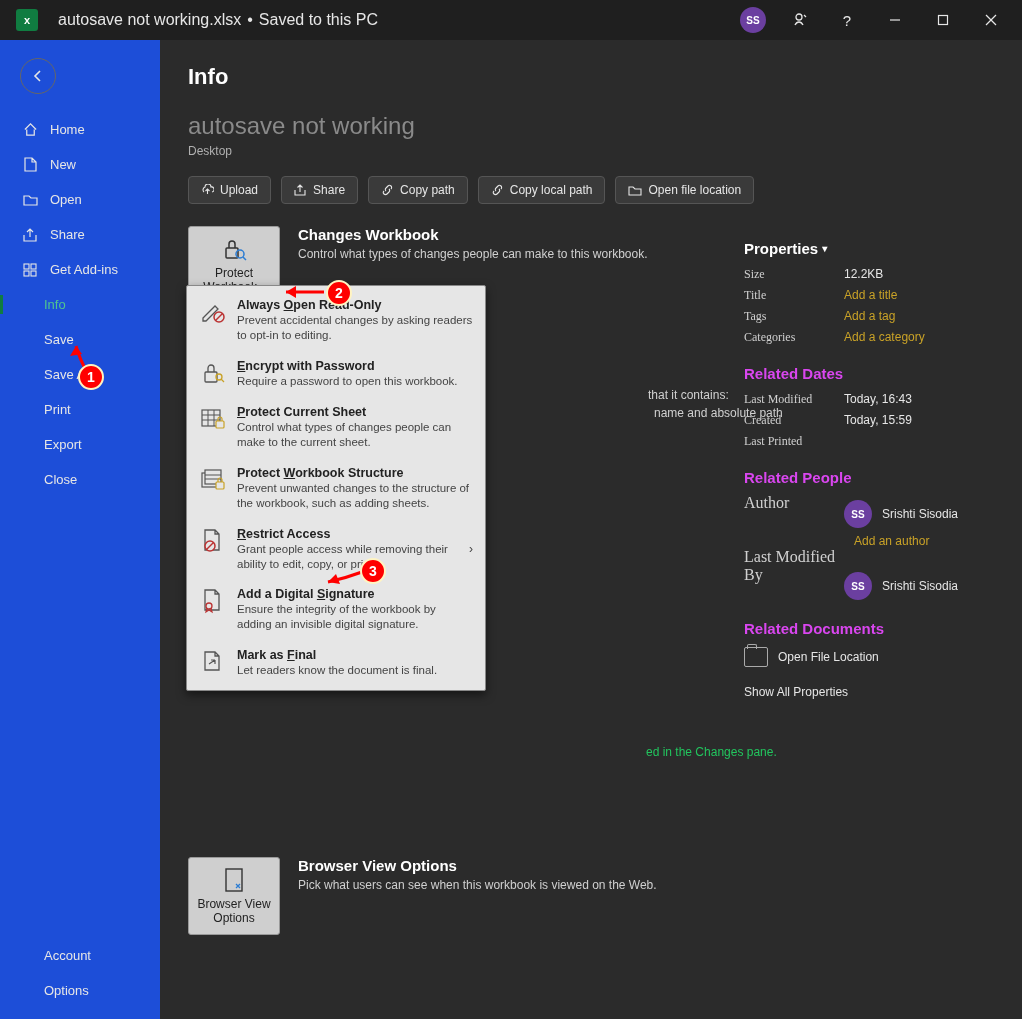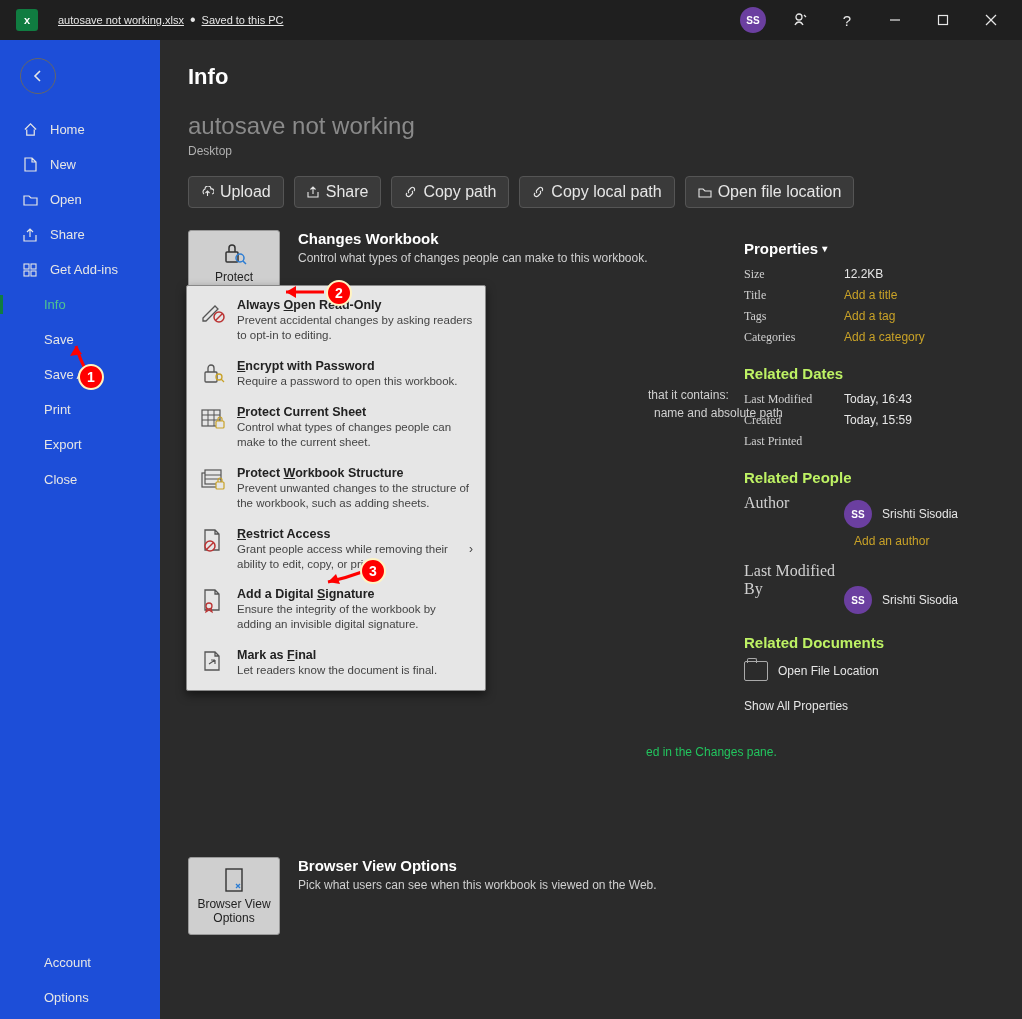--- a/index.html
+++ b/index.html
@@ -2,64 +2,64 @@
 <html><head>
 <meta charset="utf-8">
 <style>
   * { box-sizing: border-box; margin: 0; padding: 0; font-family: "Segoe UI", Arial, sans-serif; }
   html, body { width: 1022px; height: 1019px; overflow: hidden; background: #000; }
   .window { width: 1022px; height: 1019px; background: #1f1f1f; position: relative; color: #e6e6e6; }
 
   
   .titlebar { height: 40px; display: flex; align-items: center; padding: 0 8px; }
   .excel-logo { width: 22px; height: 22px; background: #107c41; border-radius: 3px; display: flex; align-items: center; justify-content: center; font-size: 11px; font-weight: bold; color: #fff; margin-left: 8px; margin-right: 20px; }
-  .title-text { font-size: 11px; color: #e6e6e6; text-decoration: underline; }
+  .title-text { font-size: 16px; color: #e6e6e6; }
   .title-sep { margin: 0 6px; color: #e6e6e6; }
   .titlebar-right { margin-left: auto; display: flex; align-items: center; gap: 2px; }
   .avatar-chip { width: 26px; height: 26px; border-radius: 50%; background: #6b3fa0; color: #fff; font-size: 10px; font-weight: 600; display: flex; align-items: center; justify-content: center; margin-right: 8px; }
   .win-btn { width: 46px; height: 40px; display: flex; align-items: center; justify-content: center; color: #e6e6e6; font-size: 13px; cursor: pointer; }
   .win-btn.icon { font-size: 15px; }
 
   
   .sidebar { position: absolute; left: 0; top: 40px; bottom: 0; width: 160px; background: #1d4ed8; }
   .back-btn { width: 36px; height: 36px; border: 1px solid #666; border-radius: 50%; display: flex; align-items: center; justify-content: center; margin: 18px 0 18px 20px; cursor: pointer; color:#e6e6e6; }
   .side-list { list-style: none; }
   .side-item { display: flex; align-items: center; gap: 12px; padding: 10px 22px; font-size: 13px; cursor: pointer; color: #e6e6e6; position: relative; }
   .side-item.active { color: #4fc48f; }
   .side-item.active::before { content: ""; position: absolute; left: 0; top: 8px; bottom: 8px; width: 3px; background: #107c41; }
   .side-item .side-icon { width: 16px; display:flex; justify-content:center; }
   .side-item.sub { padding-left: 44px; }
-  .side-bottom { position: absolute; left: 0; right: 0; bottom: 4px; }
+  .side-bottom { position: absolute; left: 0; right: 0; bottom: 11px; }
 
   
   .main { position: absolute; left: 160px; top: 40px; right: 0; bottom: 0; background: #2b2b2b; padding: 24px 28px; overflow: hidden; }
   .page-title { font-size: 22px; font-weight: 600; margin-bottom: 22px; color:#fff; }
   .doc-name { font-size: 24px; color: #8a8a8a; font-weight: 300; }
   .doc-loc { font-size: 12px; color: #b0b0b0; margin-top: 4px; }
 
   .btn-row { display: flex; gap: 10px; margin-top: 18px; flex-wrap: wrap; }
-  .pill-btn { background: #3a3a3a; border: 1px solid #555; border-radius: 4px; padding: 6px 12px; font-size: 16px; color: #e6e6e6; display: inline-flex; align-items: center; gap: 6px; cursor: pointer; }
+  .pill-btn { background: #3a3a3a; border: 1px solid #555; border-radius: 4px; padding: 6px 12px; font-size: 12px; color: #e6e6e6; display: inline-flex; align-items: center; gap: 6px; cursor: pointer; }
 
   .section-row { display: flex; align-items: flex-start; gap: 18px; margin-top: 22px; }
   .big-btn { width: 92px; min-height: 78px; background: #cfcfcf; border: 1px solid #999; border-radius: 3px; display: flex; flex-direction: column; align-items: center; justify-content: center; color: #222; font-size: 12px; text-align: center; padding: 6px 4px; cursor: pointer; gap: 4px; line-height: 1.2; }
   .big-btn .big-icon { width: 30px; height: 26px; display:flex; align-items:center; justify-content:center; }
   .sec-body { flex: 1; }
   .sec-title { font-size: 15px; font-weight: 600; color: #fff; margin-bottom: 4px; }
   .sec-desc { font-size: 12px; color: #d0d0d0; }
 
   
   .right-col { position: absolute; right: 28px; top: 200px; width: 250px; }
   .prop-head { font-size: 15px; font-weight: 600; display:flex; align-items:center; gap:4px; color:#fff; }
   .prop-head .chev { font-size: 10px; }
   .prop-table { margin-top: 10px; width: 100%; font-size: 12px; }
   .prop-row { display: flex; margin-bottom: 6px; }
   .prop-key { width: 100px; color: #d0d0d0; font-family: Liberation Serif, serif; }
   .prop-val { color: #e6e6e6; }
   .prop-val.link { color: #c9a227; cursor: pointer; }
-  .sub-head { font-size: 15px; font-weight: 600; margin-top: 20px; color:#bef264; }
+  .sub-head { font-size: 15px; font-weight: 600; margin-top: 20px; color:#d946ef; }
   .person-row { display:flex; align-items:center; gap:10px; margin-top:6px; font-size:12px; }
   .person-avatar { width:28px; height:28px; border-radius:50%; background:#6b3fa0; color:#fff; font-size:10px; font-weight:600; display:flex; align-items:center; justify-content:center; }
   .add-author { color:#c9a227; font-size:12px; margin-top:6px; margin-left:38px; cursor:pointer; }
   .open-file-loc { display:flex; align-items:center; gap:10px; font-size:12px; margin-top:10px; cursor:pointer; }
   .folder-icon { width:24px; height:20px; border:1px solid #aaa; border-radius:2px; position:relative; }
   .folder-icon::before { content:""; position:absolute; top:-4px; left:2px; width:8px; height:4px; border:1px solid #aaa; border-bottom:none; border-radius:2px 2px 0 0; }
   .link-text { color:#e6e6e6; font-size:12px; margin-top:18px; cursor:pointer; }
 
   
   .popup { position:absolute; left:186px; top:285px; width:300px; background:#e6e6e6; border:1px solid #888; border-radius:2px; padding:4px 0; box-shadow:0 4px 10px rgba(0,0,0,0.5); z-index:10; }
@@ -314,21 +314,21 @@
       </div>
       <div class="sub-head">Related People</div>
       <div class="prop-row" style="margin-top:8px;">
           <span class="prop-key">Author</span>
         </div>
       <div class="person-row" style="margin-left:100px; margin-top:-18px;">
         <div class="person-avatar">SS</div>
         <span>Srishti Sisodia</span>
       </div>
       <div class="add-author" style="margin-left:110px;">Add an author</div>
-      <div class="prop-row" style="margin-top:14px;">
+      <div class="prop-row" style="">
           <span class="prop-key">Last Modified By</span>
         </div>
       <div class="person-row" style="margin-left:100px; margin-top:-18px;">
         <div class="person-avatar">SS</div>
         <span>Srishti Sisodia</span>
       </div>
       <div class="sub-head">Related Documents</div>
       <div class="open-file-loc">
         <span class="folder-icon"></span>
         <span>Open File Location</span>

